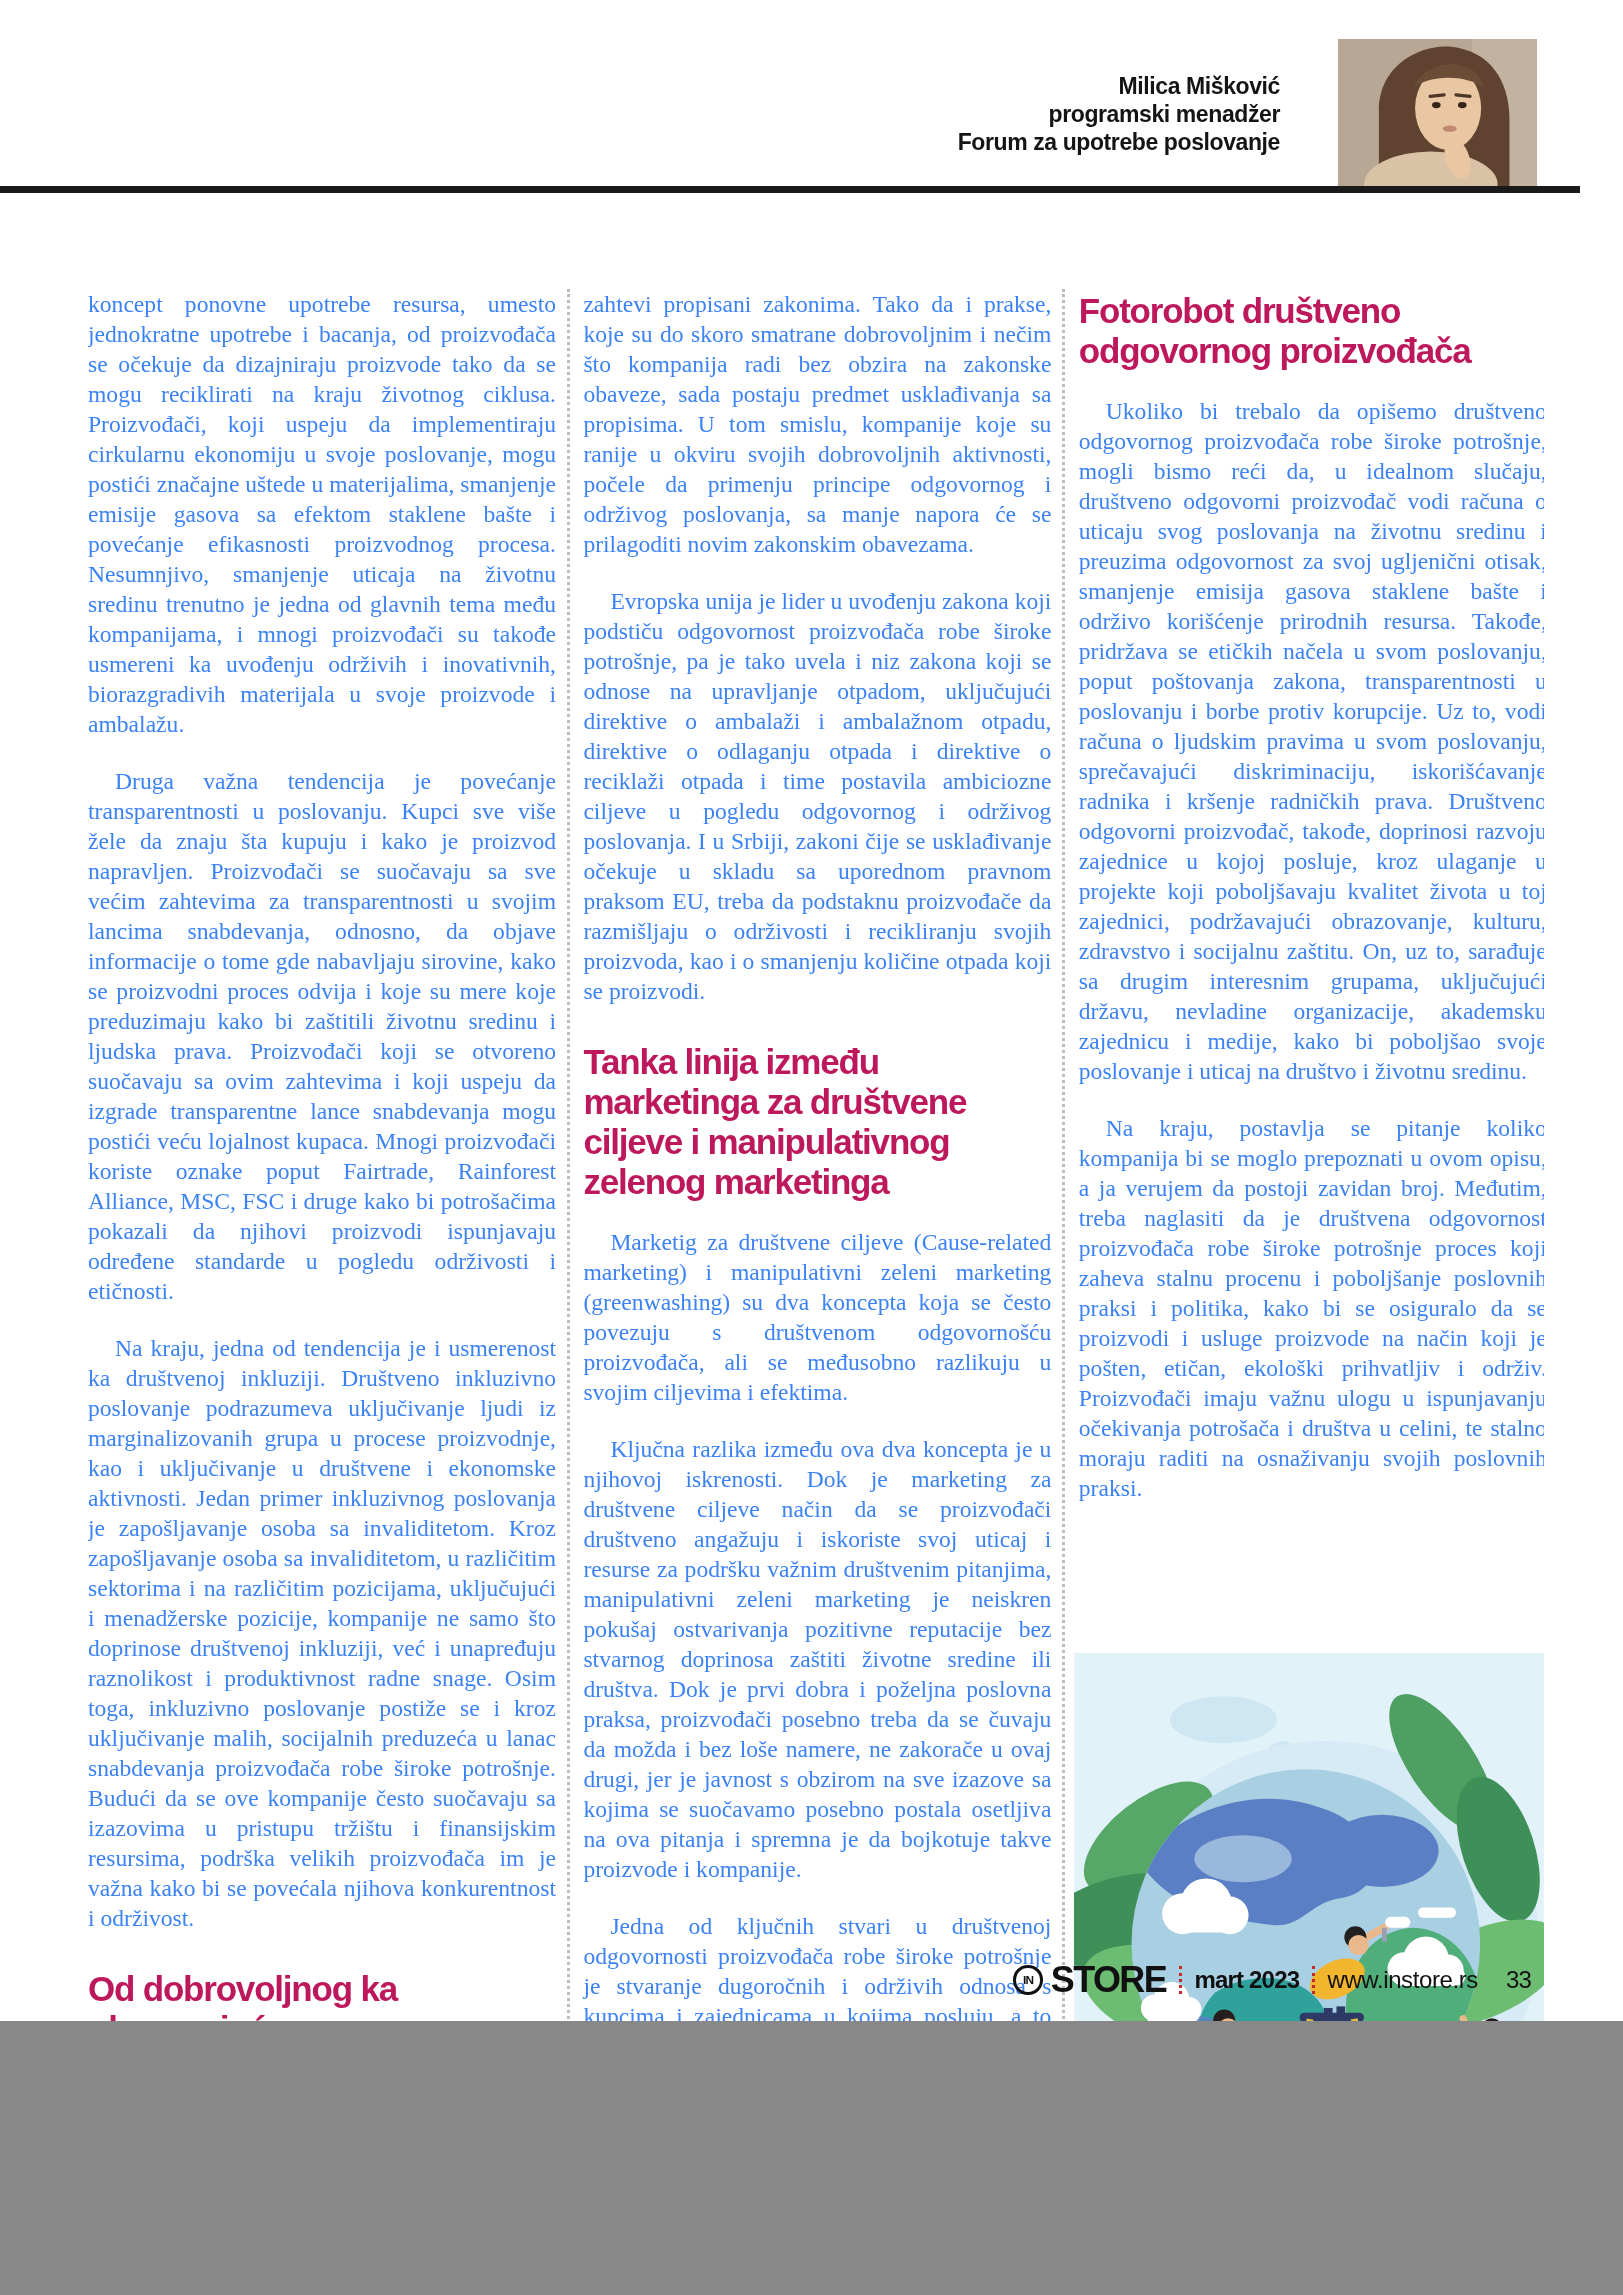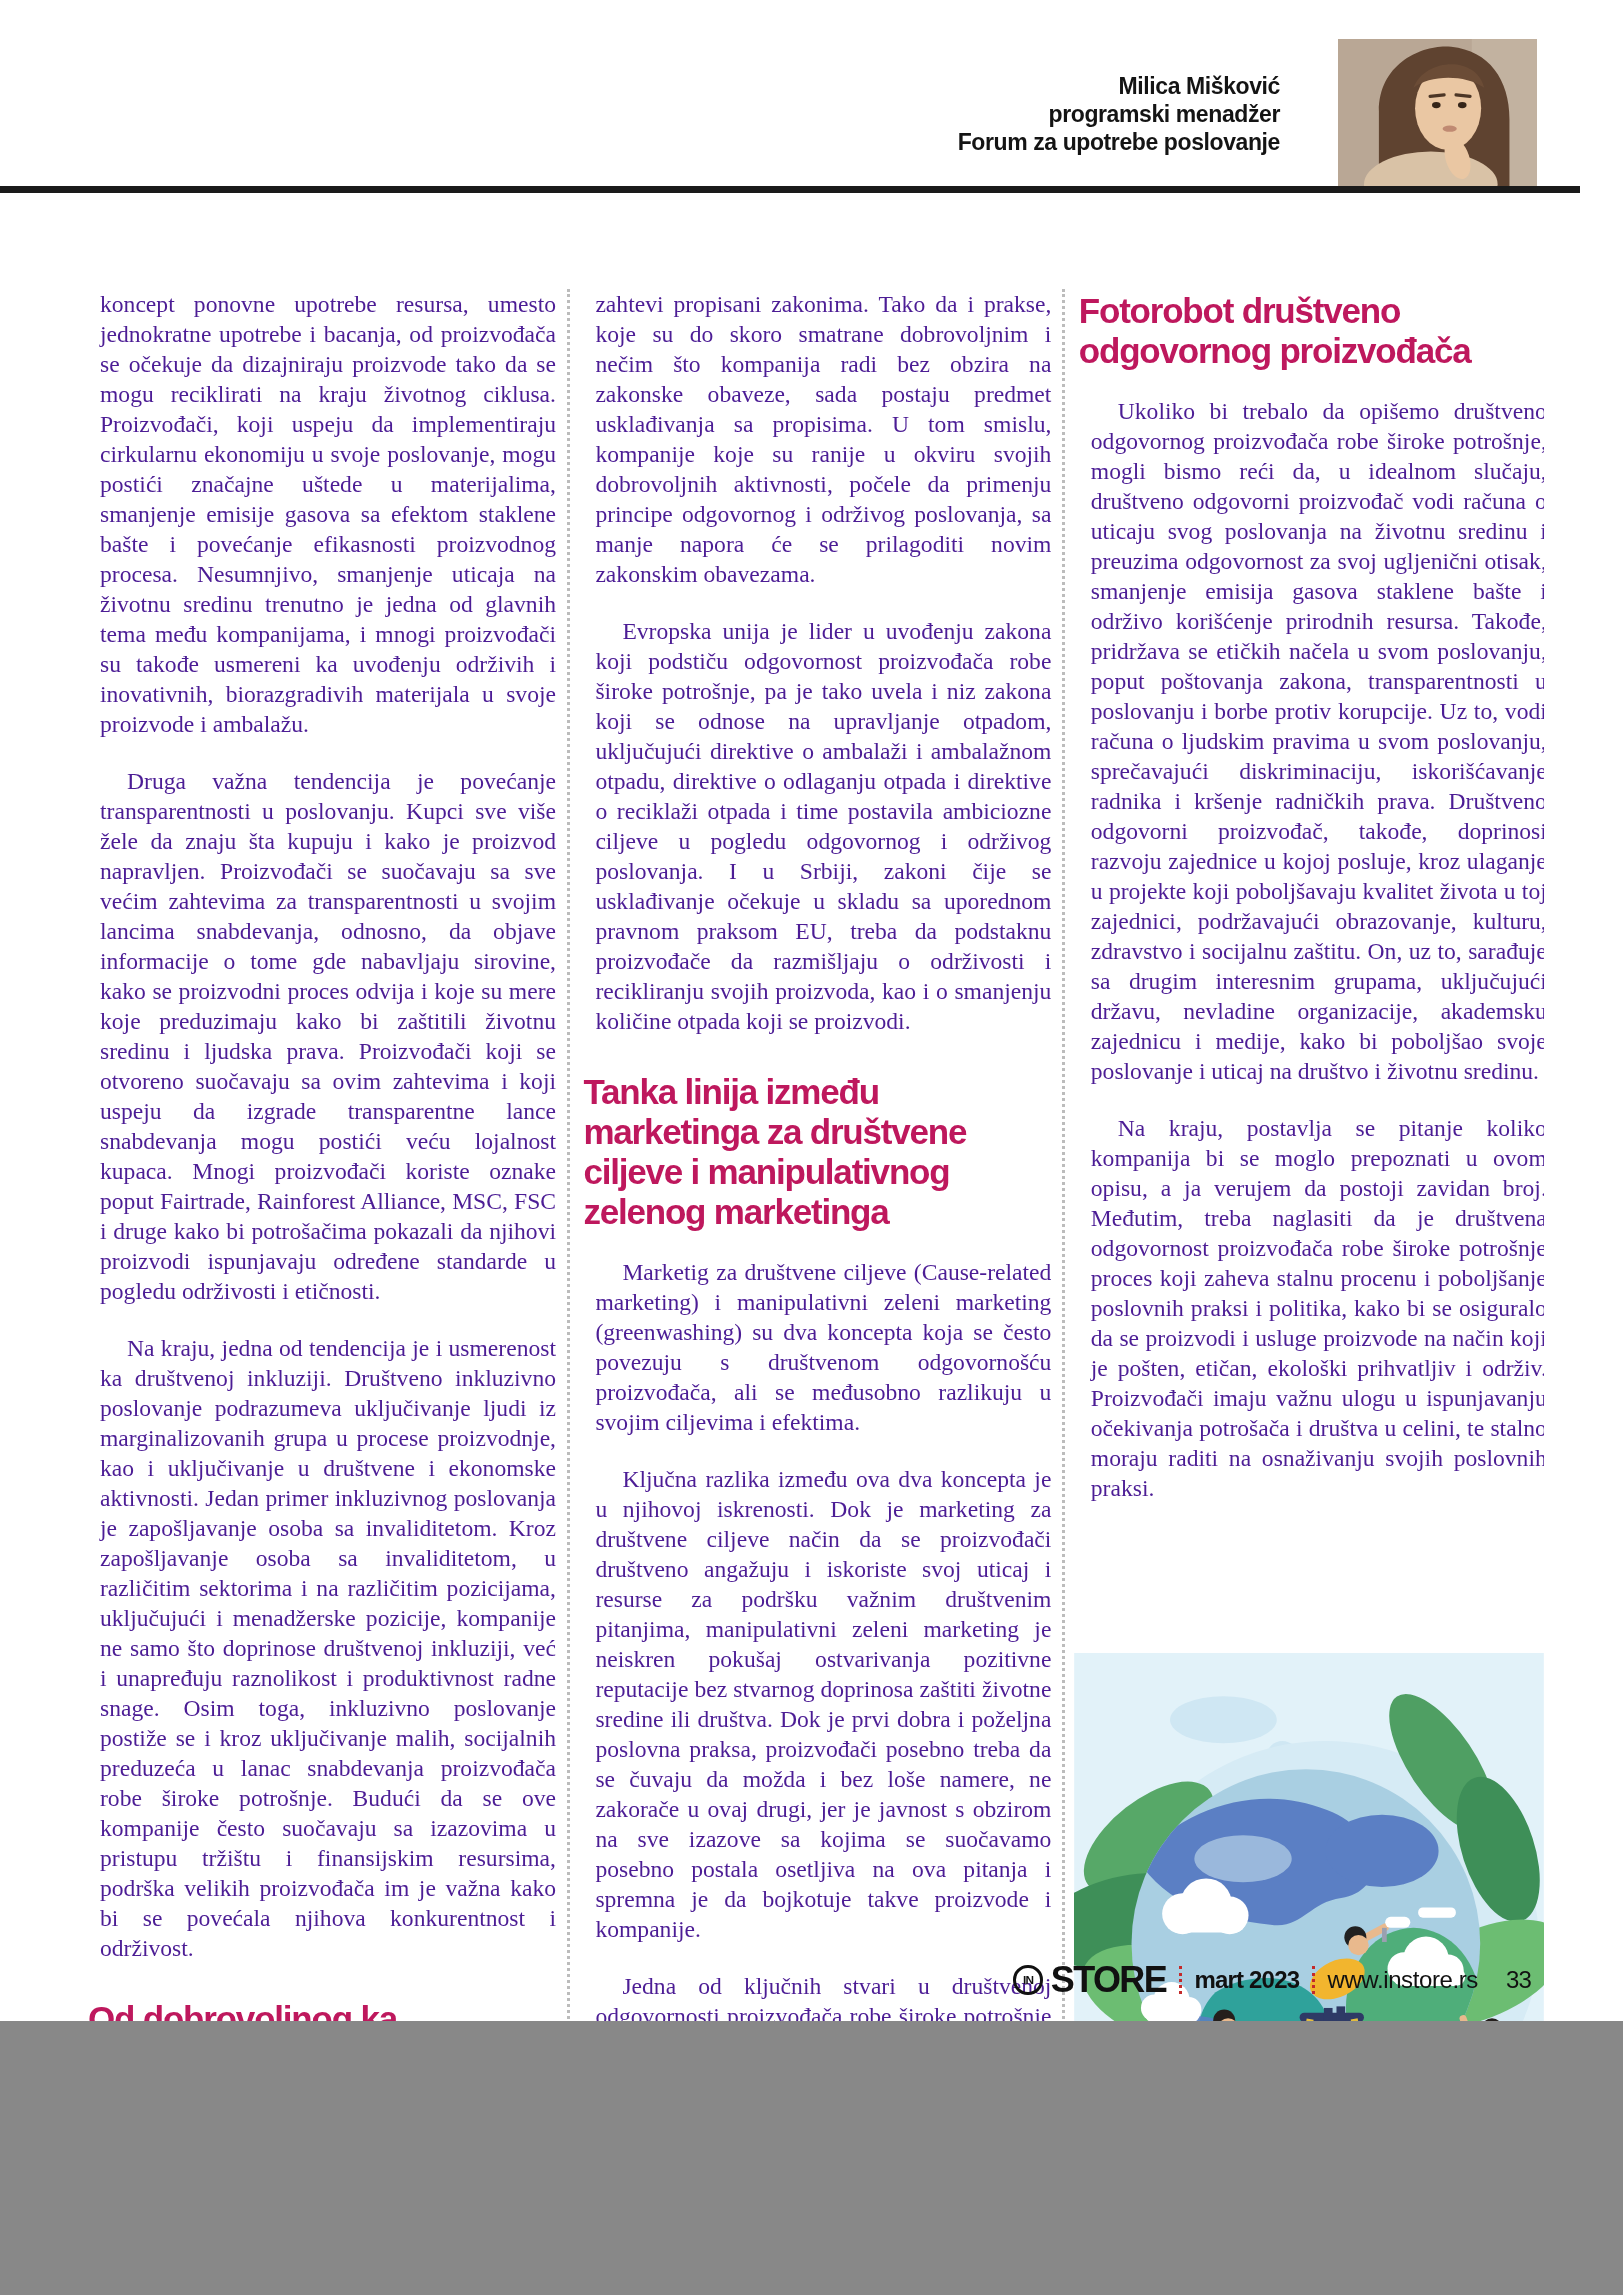--- a/index.html
+++ b/index.html
@@ -11,21 +11,21 @@
         font-family:"Liberation Sans", sans-serif;font-weight:700;
         font-size:23px;line-height:28px;color:#141414;letter-spacing:-0.4px;}
   .author-photo{position:absolute;left:1338px;top:39px;width:199px;height:154px;overflow:hidden;}
   .header-rule{position:absolute;left:0;top:186px;width:1580px;height:7px;background:#1a1a1a;}
 
   
   .columns{position:absolute;left:88px;top:289px;width:1456px;height:1949px;
            display:flex;overflow:hidden;}
   .col{width:468px;flex:0 0 468px;}
   .col-sep{flex:0 0 2.4px;border-left:3.1px dotted #bcbcbc;margin:0 11px;height:1916px;}
-  .col p{margin:0 0 27px 12px;font-size:23.6px;line-height:30px;color:#4c1d95;
+  .col p{margin:0 0 27px 0;font-size:23.6px;line-height:30px;color:#3b82f6;
          text-align:justify;text-indent:27px;}
   .col p.cont{text-indent:0;}
   .col h2{font-family:"Liberation Sans", sans-serif;font-weight:700;color:#be185d;
           font-size:35px;line-height:40px;letter-spacing:-1.2px;margin:36px 0 25px 0;}
   .col h2.first{margin-top:1.6px;}
 
   
   .illustration{position:absolute;left:1074px;top:1653px;width:470px;height:534px;margin:0;}
   .illustration svg{display:block;width:100%;height:100%;}
 

